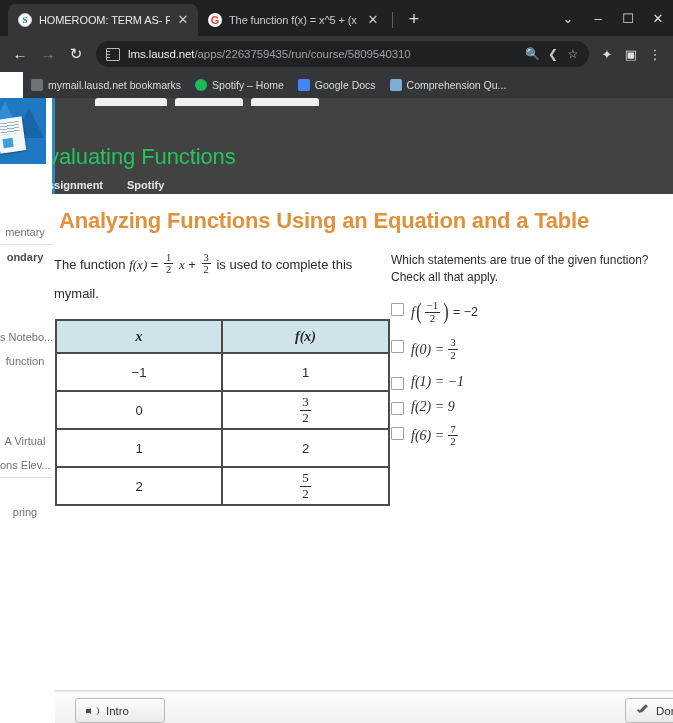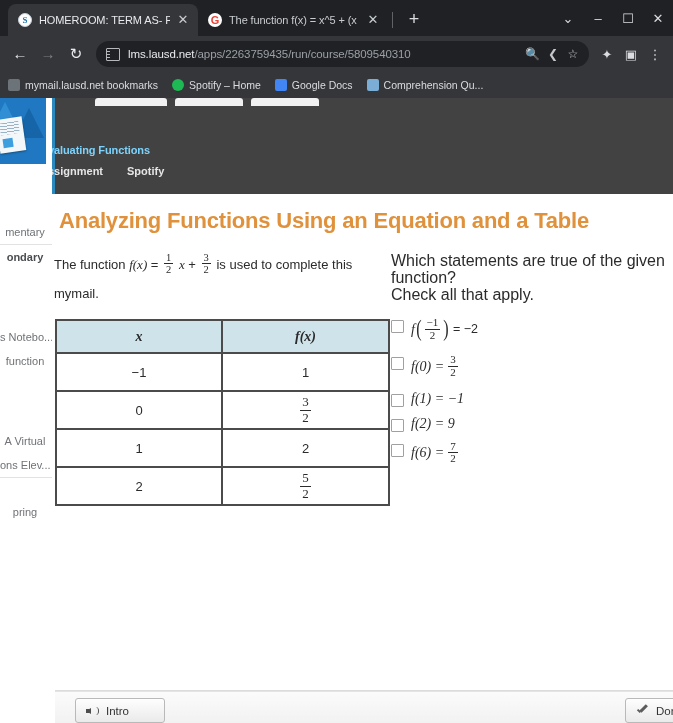--- a/index.html
+++ b/index.html
@@ -193,20 +193,21 @@
     font-size: 13px;
   }
 
   .bookmarks {
     height: 26px;
     background: #35363a;
     display: flex;
     align-items: center;
     padding: 0 8px;
     gap: 14px;
+    margin-left: 23px;
   }
   .bm {
     display: flex;
     align-items: center;
     font-size: 10.5px;
     color: #dadce0;
     white-space: nowrap;
   }
   .bm-ico {
     width: 12px;
@@ -351,23 +352,23 @@
     left: 3px;
     top: 8px;
     width: 618px;
     height: 88px;
     background: #424242;
     color: #ffffff;
     box-sizing: border-box;
     padding: 38px 0 0 0;
   }
   .lms-title {
-    font-size: 11px;
-    font-weight: bold;
-    color: #7dd3fc;
+    font-size: 22px;
+    font-weight: normal;
+    color: #22c55e;
     margin-left: -7px;
     letter-spacing: -0.1px;
   }
   .lms-meta {
     margin-top: 9px;
     margin-left: -7px;
     font-size: 11px;
     font-weight: bold;
     color: #e6e6e6;
     display: flex;
@@ -441,21 +442,21 @@
     font-style: italic;
     font-size: 14px;
     font-weight: bold;
     height: 29px;
   }
   table.fx td { background: #ffffff; }
   table.fx .c1 { width: 162px; }
   table.fx .c2 { width: 163px; }
 
   .q-text {
-    font-size: 16px;
+    font-size: 12px;
     color: #2b2b2b;
     line-height: 17px;
     margin-top: 2px;
   }
   .opts { margin-top: 14px; }
   .opt {
     display: flex;
     align-items: flex-start;
     margin-bottom: 12px;
     font-size: 12.5px;

